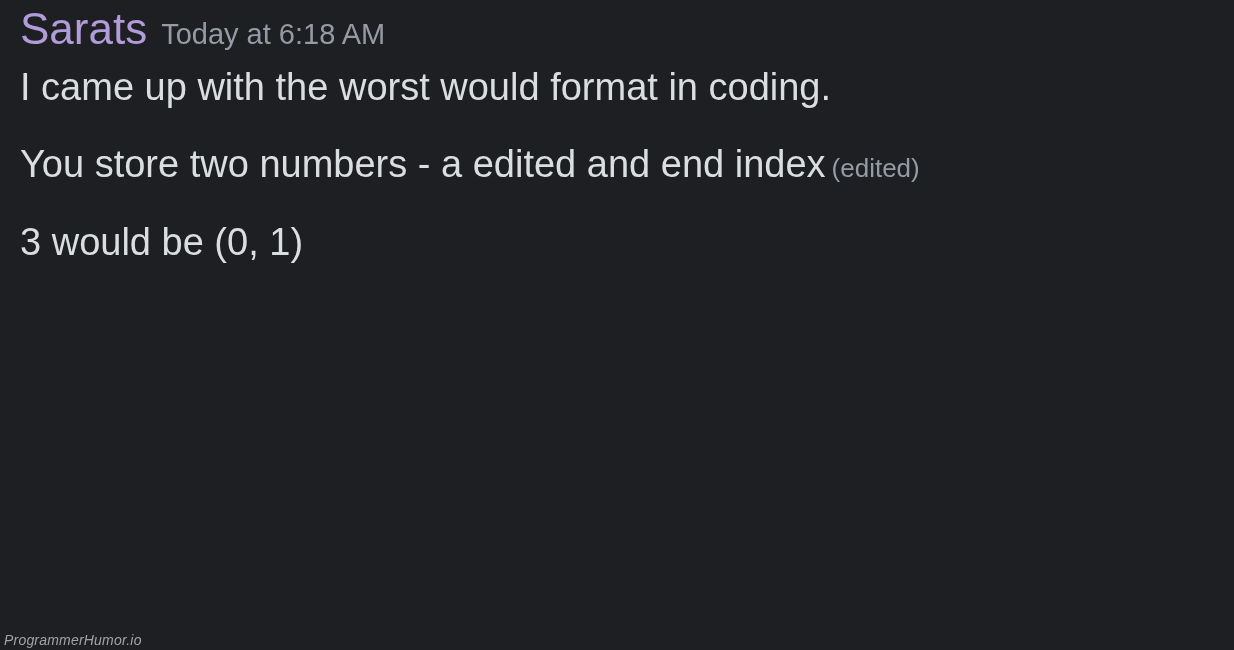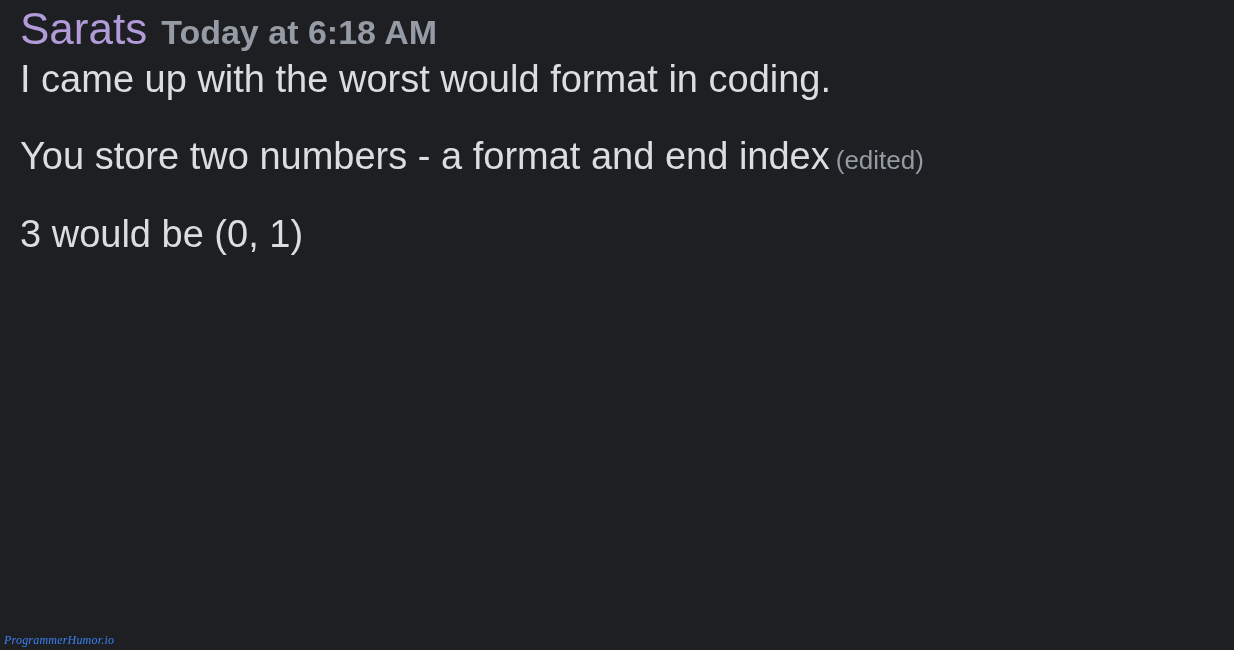--- a/index.html
+++ b/index.html
@@ -15,66 +15,67 @@
       overflow: hidden;
       position: relative;
     }
     .message-container {
       padding: 4px 20px 0 20px;
     }
     .header-row {
       display: flex;
       align-items: baseline;
       gap: 14px;
+      margin-bottom: 8px;
     }
     .username {
       font-size: 44px;
       font-weight: 500;
       color: #b19cd9;
       cursor: pointer;
     }
     .timestamp {
-      font-size: 34px;
-      font-weight: 700;
+      font-size: 29px;
+      font-weight: 400;
       color: #949ba4;
     }
     .message-line {
       font-size: 38px;
       font-weight: 400;
       color: #dbdee1;
       line-height: 1.35;
       margin-bottom: 26px;
     }
     .edited-tag {
       font-size: 26px;
       color: #949ba4;
       margin-left: 6px;
       vertical-align: baseline;
       text-align: right;
     }
     .watermark {
       position: absolute;
       bottom: 2px;
       left: 4px;
-      font-family: Liberation Serif, serif;
+      font-family: Liberation Sans, sans-serif;
       font-style: italic;
-      font-size: 12px;
-      color: #3b82f6;
+      font-size: 14px;
+      color: #a3a3a3;
       letter-spacing: 0.2px;
     }
   </style>
 </head>
 <body>
 
 <div class="message-container">
   <div class="header-row">
     <span class="username">Sarats</span>
     <span class="timestamp">Today at 6:18 AM</span>
   </div>
 
   <div class="message-line">I came up with the worst would format in coding.</div>
   <div class="message-line">
-    <span>You store two numbers - a format and end index</span><span class="edited-tag">(edited)</span>
+    <span>You store two numbers - a edited and end index</span><span class="edited-tag">(edited)</span>
   </div>
   <div class="message-line">3 would be (0, 1)</div>
 </div>
 
 <div class="watermark">ProgrammerHumor.io</div>
 
 </body></html>

